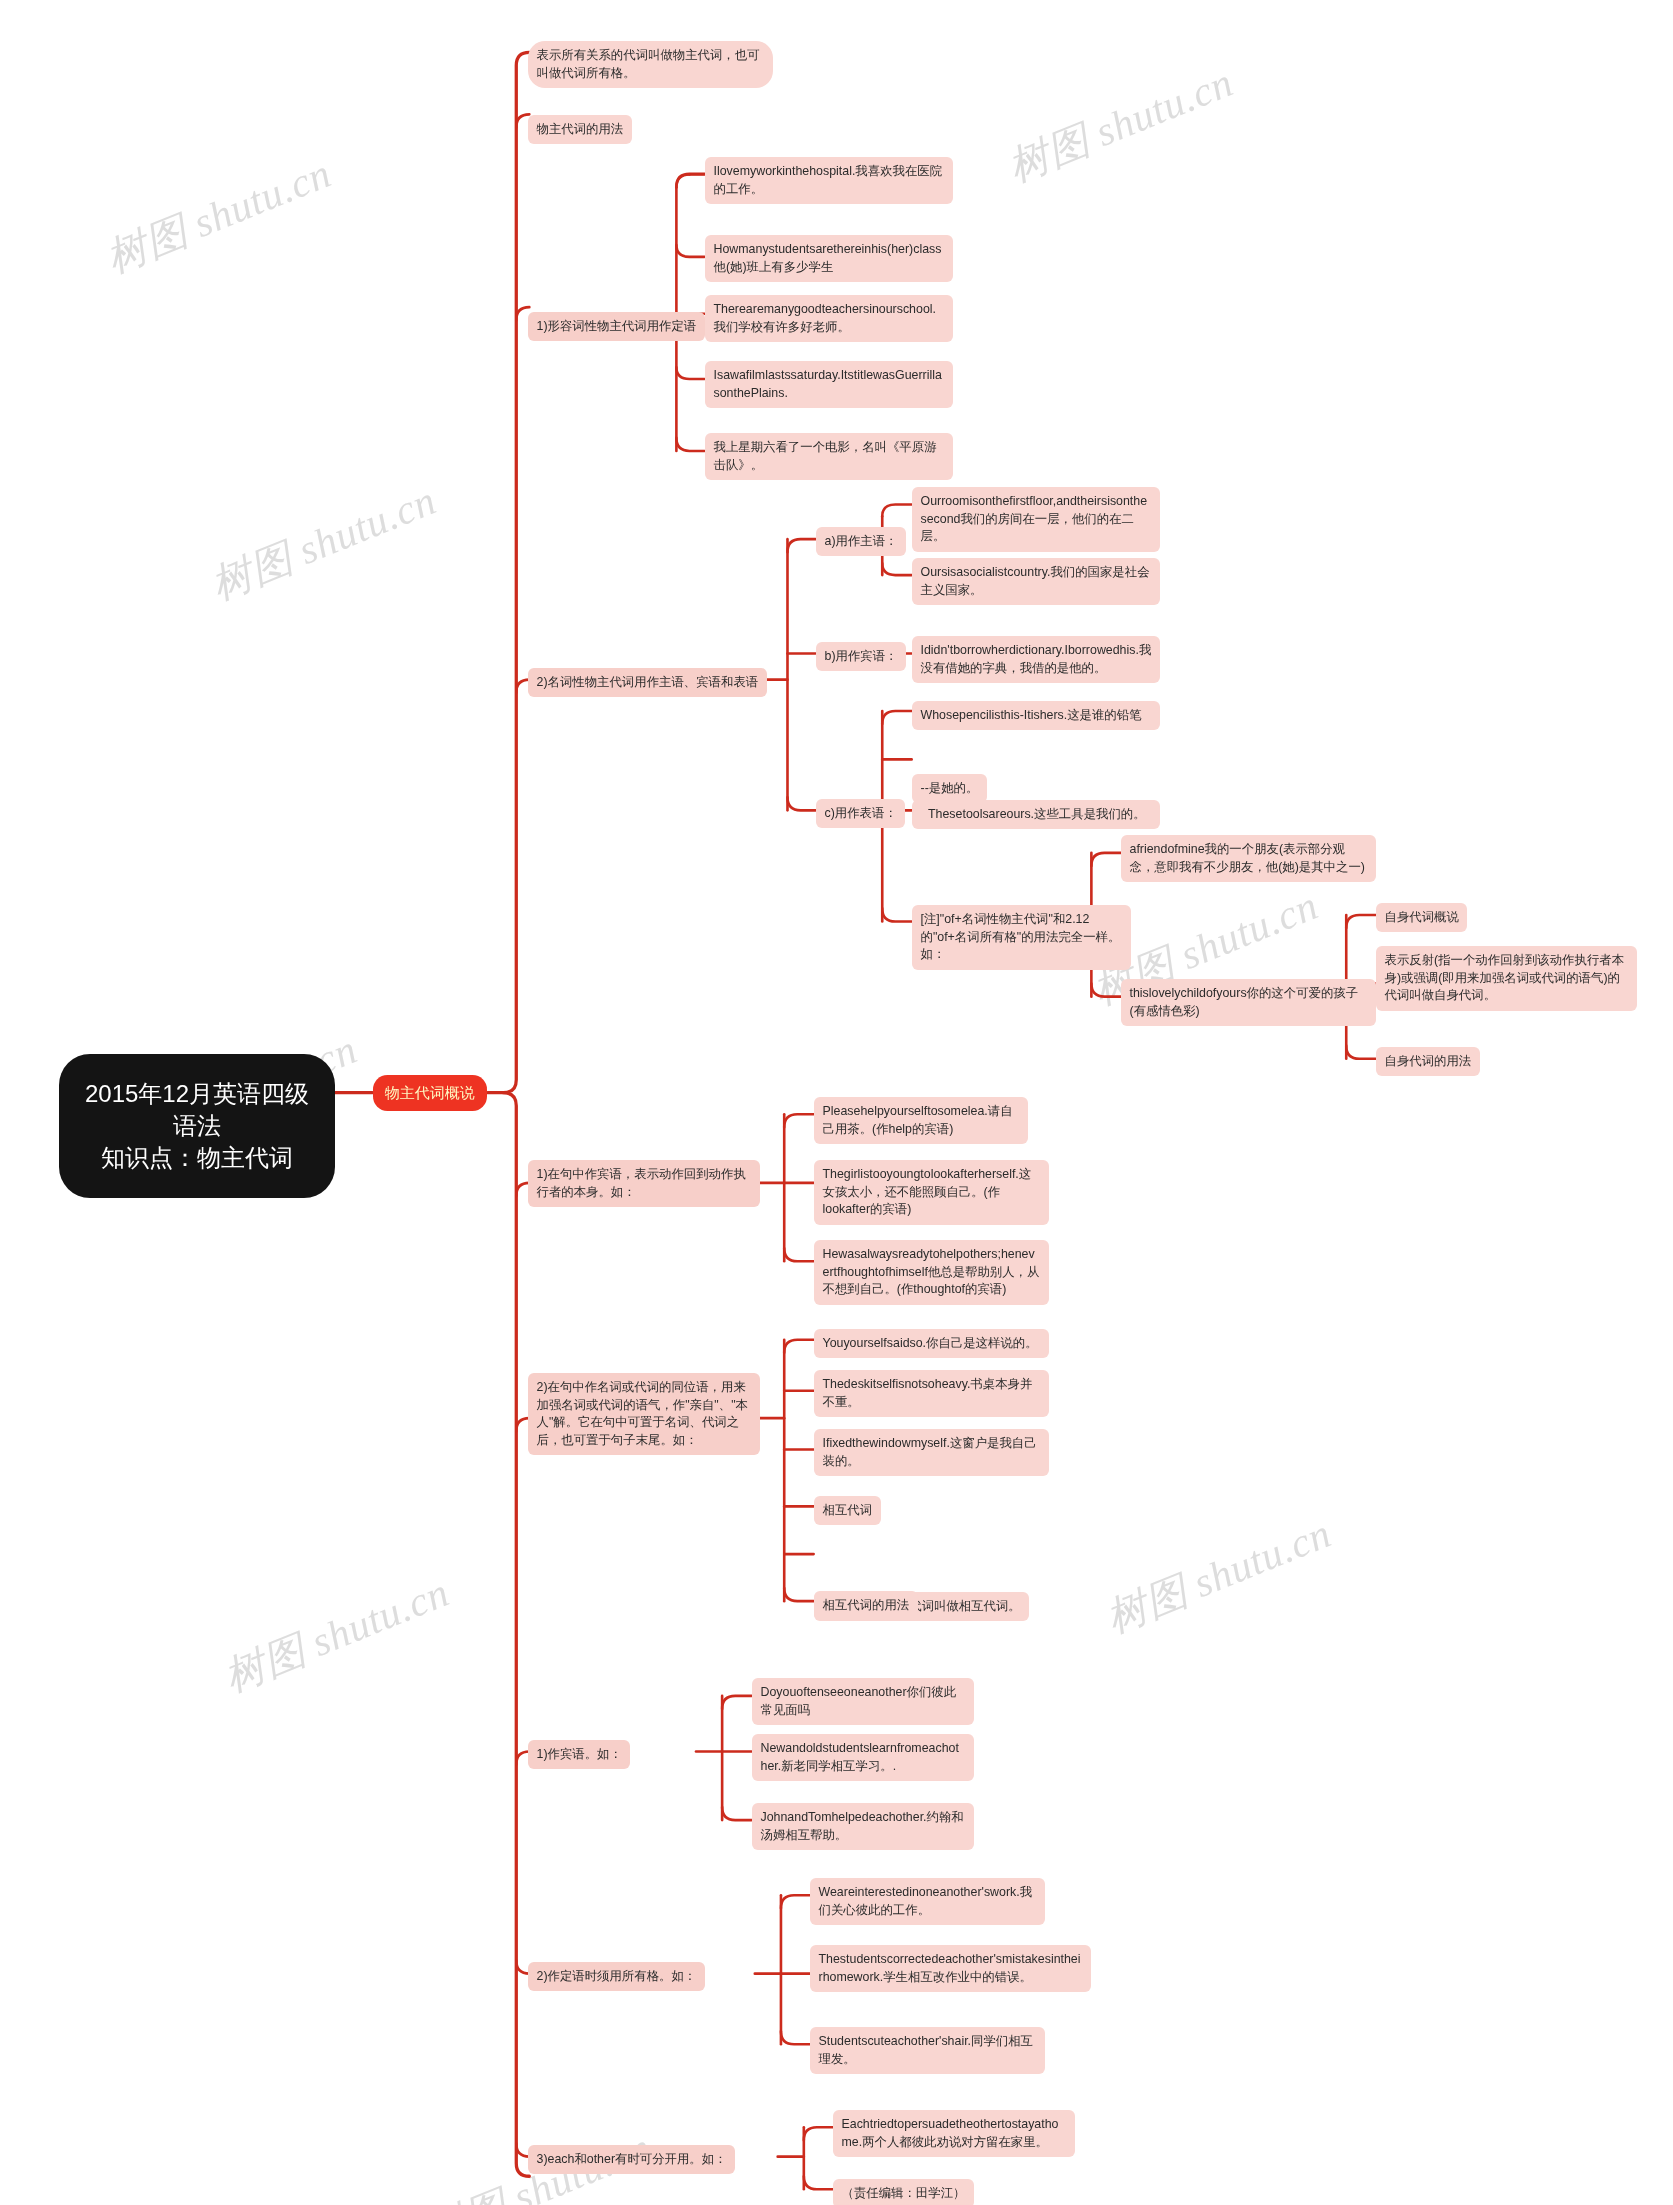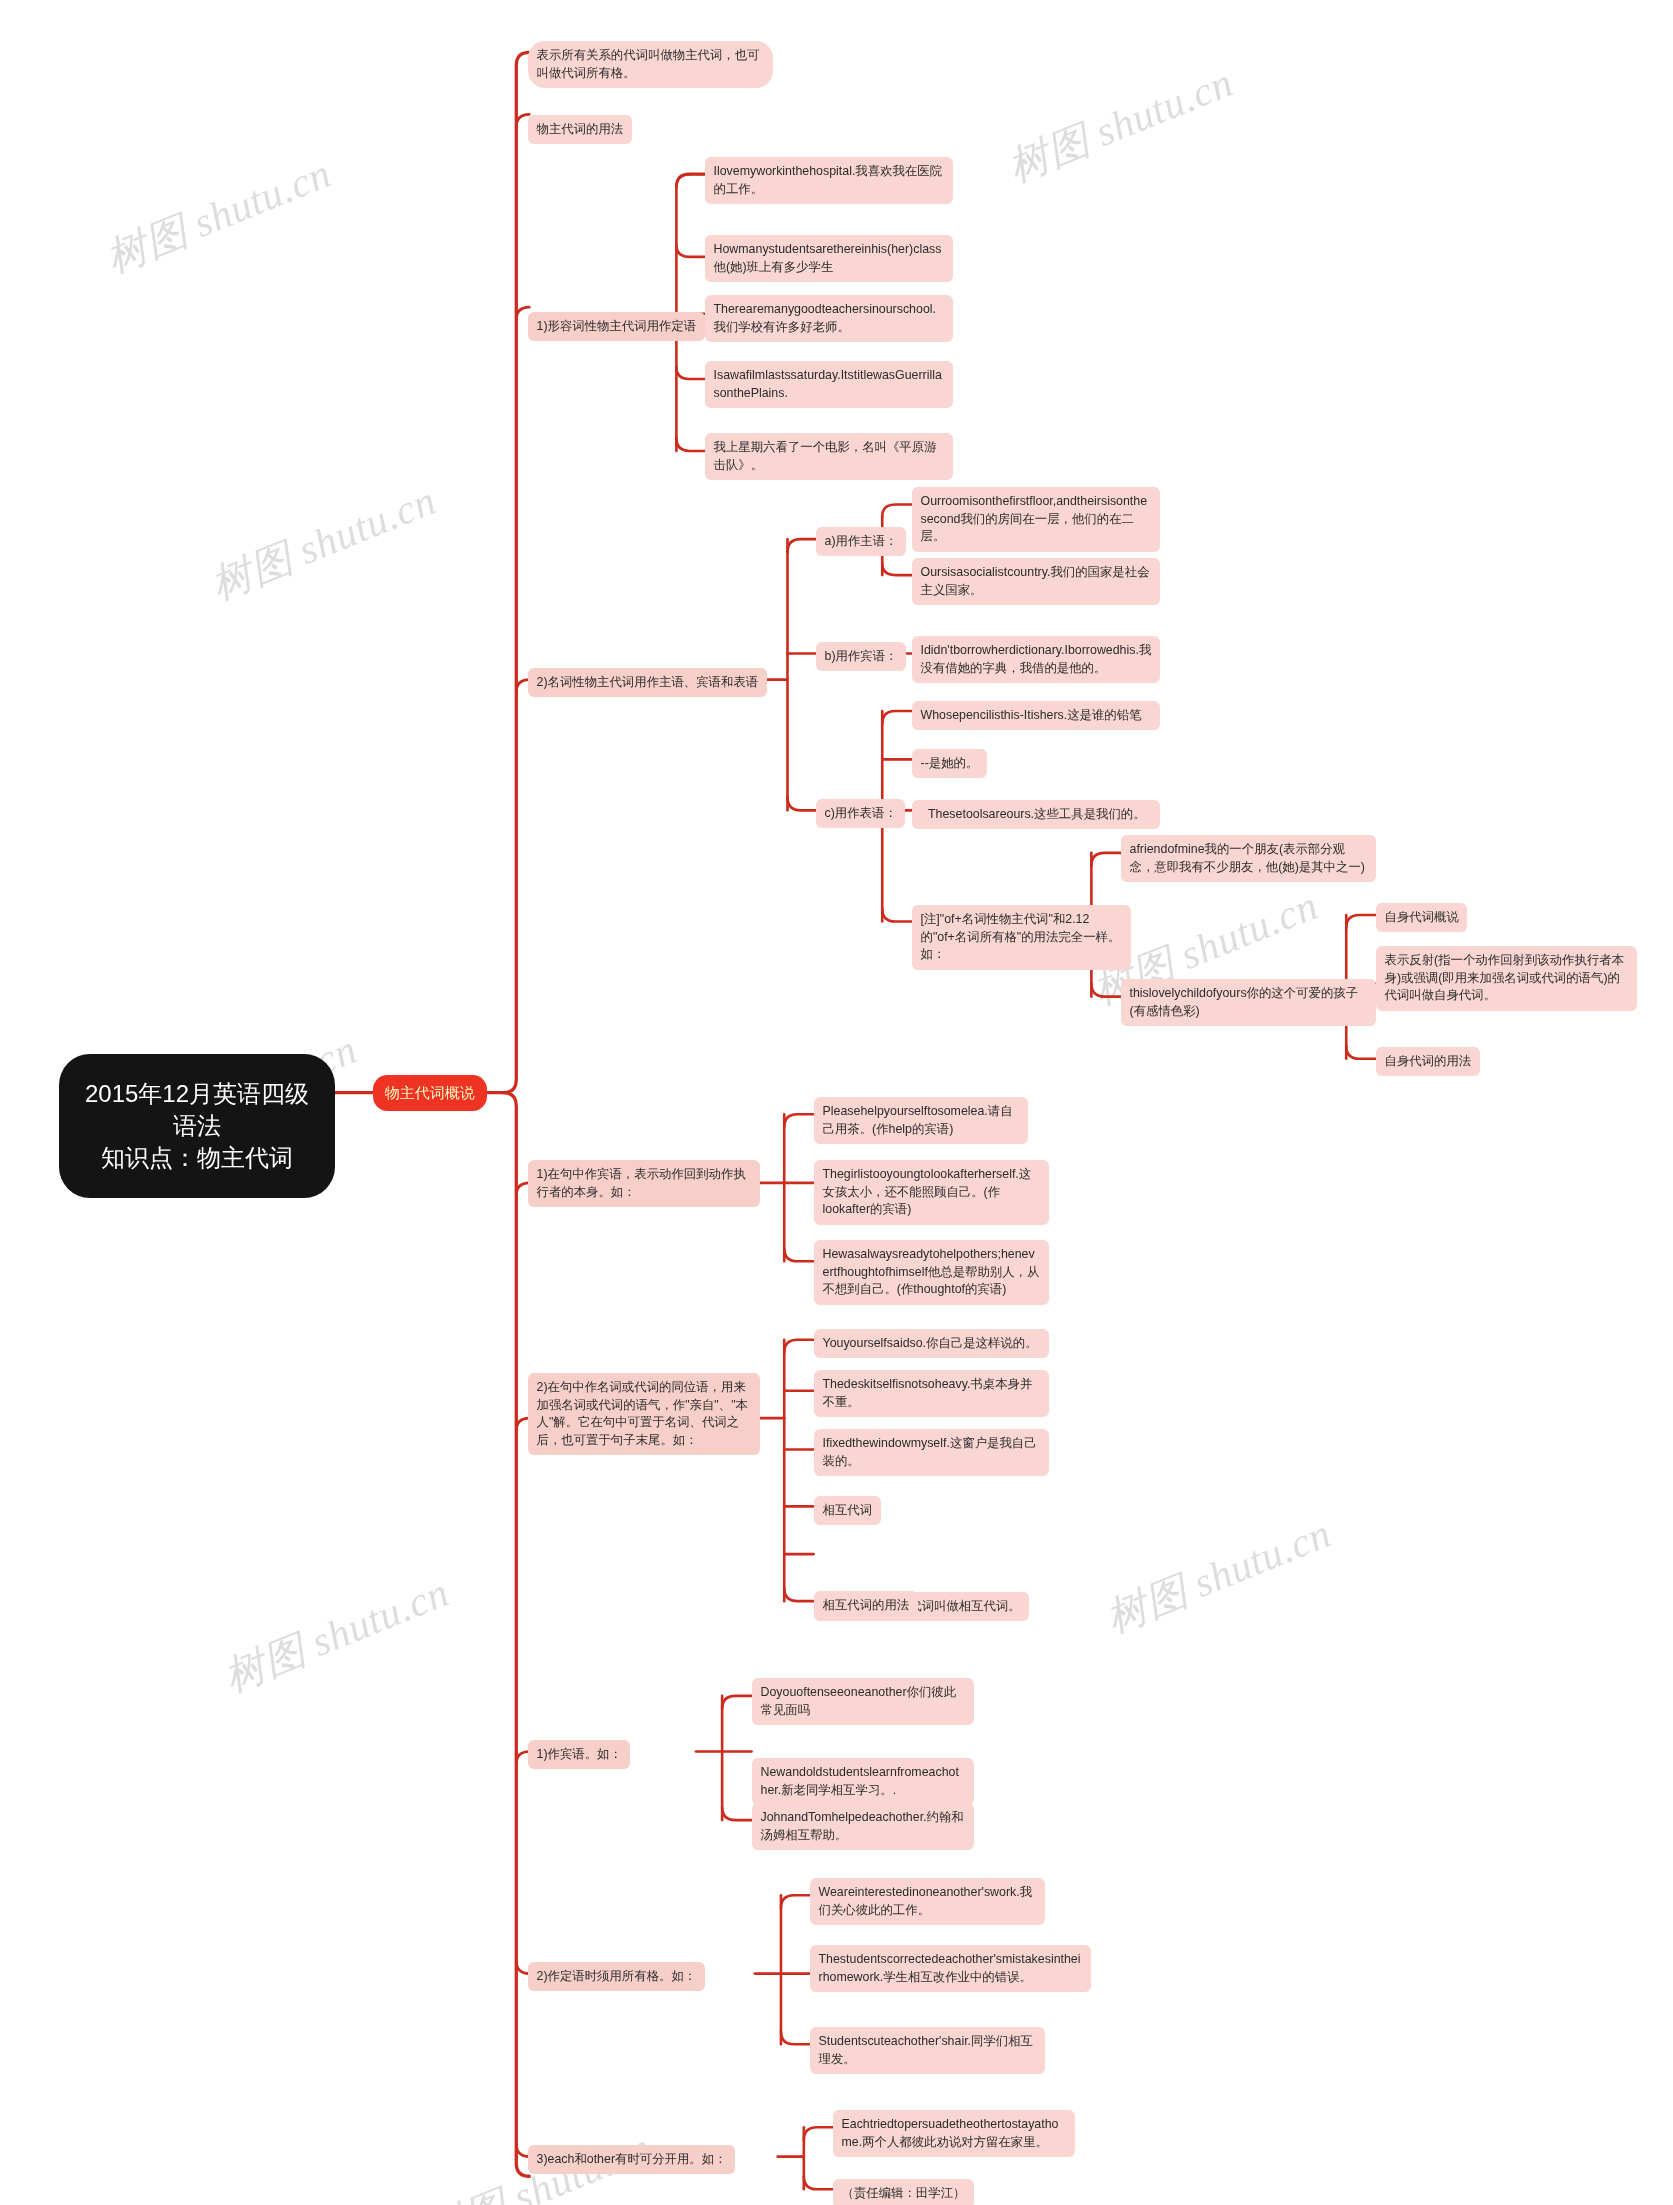--- a/index.html
+++ b/index.html
@@ -192,21 +192,21 @@
 
   <div class="node" style="left:816px; top:527px;">a)用作主语：</div>
   <div class="node" style="left:912px; top:487px; width:248px;">Ourroomisonthefirstfloor,andtheirsisonthesecond我们的房间在一层，他们的在二层。</div>
   <div class="node" style="left:912px; top:558px; width:248px;">Oursisasocialistcountry.我们的国家是社会主义国家。</div>
 
   <div class="node" style="left:816px; top:642px;">b)用作宾语：</div>
   <div class="node" style="left:912px; top:636px; width:248px;">Ididn'tborrowherdictionary.Iborrowedhis.我没有借她的字典，我借的是他的。</div>
 
   <div class="node" style="left:816px; top:799px;">c)用作表语：</div>
   <div class="node" style="left:912px; top:701px; width:248px;">Whosepencilisthis-Itishers.这是谁的铅笔</div>
-  <div class="node" style="left:912px; top:749px;">--是她的。</div>
+  <div class="node" style="left:912px; top:774px;">--是她的。</div>
   <div class="node" style="left:912px; top:800px; width:248px;padding-left:16px;">Thesetoolsareours.这些工具是我们的。</div>
 
   <div class="node" style="left:912px; top:905px; width:219px;">[注]"of+名词性物主代词"和2.12的"of+名词所有格"的用法完全一样。如：</div>
   <div class="node" style="left:1121px; top:835px; width:255px;">afriendofmine我的一个朋友(表示部分观念，意即我有不少朋友，他(她)是其中之一)</div>
   <div class="node" style="left:1121px; top:979px; width:255px;">thislovelychildofyours你的这个可爱的孩子(有感情色彩)</div>
 
   <div class="node" style="left:1376px; top:903px;">自身代词概说</div>
   <div class="node" style="left:1376px; top:946px; width:261px;">表示反射(指一个动作回射到该动作执行者本身)或强调(即用来加强名词或代词的语气)的代词叫做自身代词。</div>
   <div class="node" style="left:1376px; top:1047px;">自身代词的用法</div>
 
@@ -218,21 +218,21 @@
   <div class="node lvl2" style="left:528px; top:1373px; width:232px;">2)在句中作名词或代词的同位语，用来加强名词或代词的语气，作"亲自"、"本人"解。它在句中可置于名词、代词之后，也可置于句子末尾。如：</div>
   <div class="node" style="left:814px; top:1329px; width:235px;">Youyourselfsaidso.你自己是这样说的。</div>
   <div class="node" style="left:814px; top:1370px; width:235px;">Thedeskitselfisnotsoheavy.书桌本身并不重。</div>
   <div class="node" style="left:814px; top:1429px; width:235px;">Ifixedthewindowmyself.这窗户是我自己装的。</div>
   <div class="node" style="left:814px; top:1496px;">相互代词</div>
   <div class="node" style="left:814px; top:1544px;margin-top:48px;">表示相互关系的代词叫做相互代词。</div>
   <div class="node" style="left:814px; top:1591px;">相互代词的用法</div>
 
   <div class="node lvl2" style="left:528px; top:1740px;">1)作宾语。如：</div>
   <div class="node" style="left:752px; top:1678px; width:222px;">Doyouoftenseeoneanother你们彼此常见面吗</div>
-  <div class="node" style="left:752px; top:1734px; width:222px;margin-top:24px;">Newandoldstudentslearnfromeachother.新老同学相互学习。.</div>
+  <div class="node" style="left:752px; top:1734px; width:222px;">Newandoldstudentslearnfromeachother.新老同学相互学习。.</div>
   <div class="node" style="left:752px; top:1803px; width:222px;">JohnandTomhelpedeachother.约翰和汤姆相互帮助。</div>
 
   <div class="node lvl2" style="left:528px; top:1962px;">2)作定语时须用所有格。如：</div>
   <div class="node" style="left:810px; top:1878px; width:235px;">Weareinterestedinoneanother'swork.我们关心彼此的工作。</div>
   <div class="node" style="left:810px; top:1945px; width:281px;">Thestudentscorrectedeachother'smistakesintheirhomework.学生相互改作业中的错误。</div>
   <div class="node" style="left:810px; top:2027px; width:235px;">Studentscuteachother'shair.同学们相互理发。</div>
 
   <div class="node lvl2" style="left:528px; top:2145px;">3)each和other有时可分开用。如：</div>
   <div class="node" style="left:833px; top:2110px; width:242px;">Eachtriedtopersuadetheothertostayathome.两个人都彼此劝说对方留在家里。</div>
   <div class="node" style="left:833px; top:2179px;">（责任编辑：田学江）</div>

